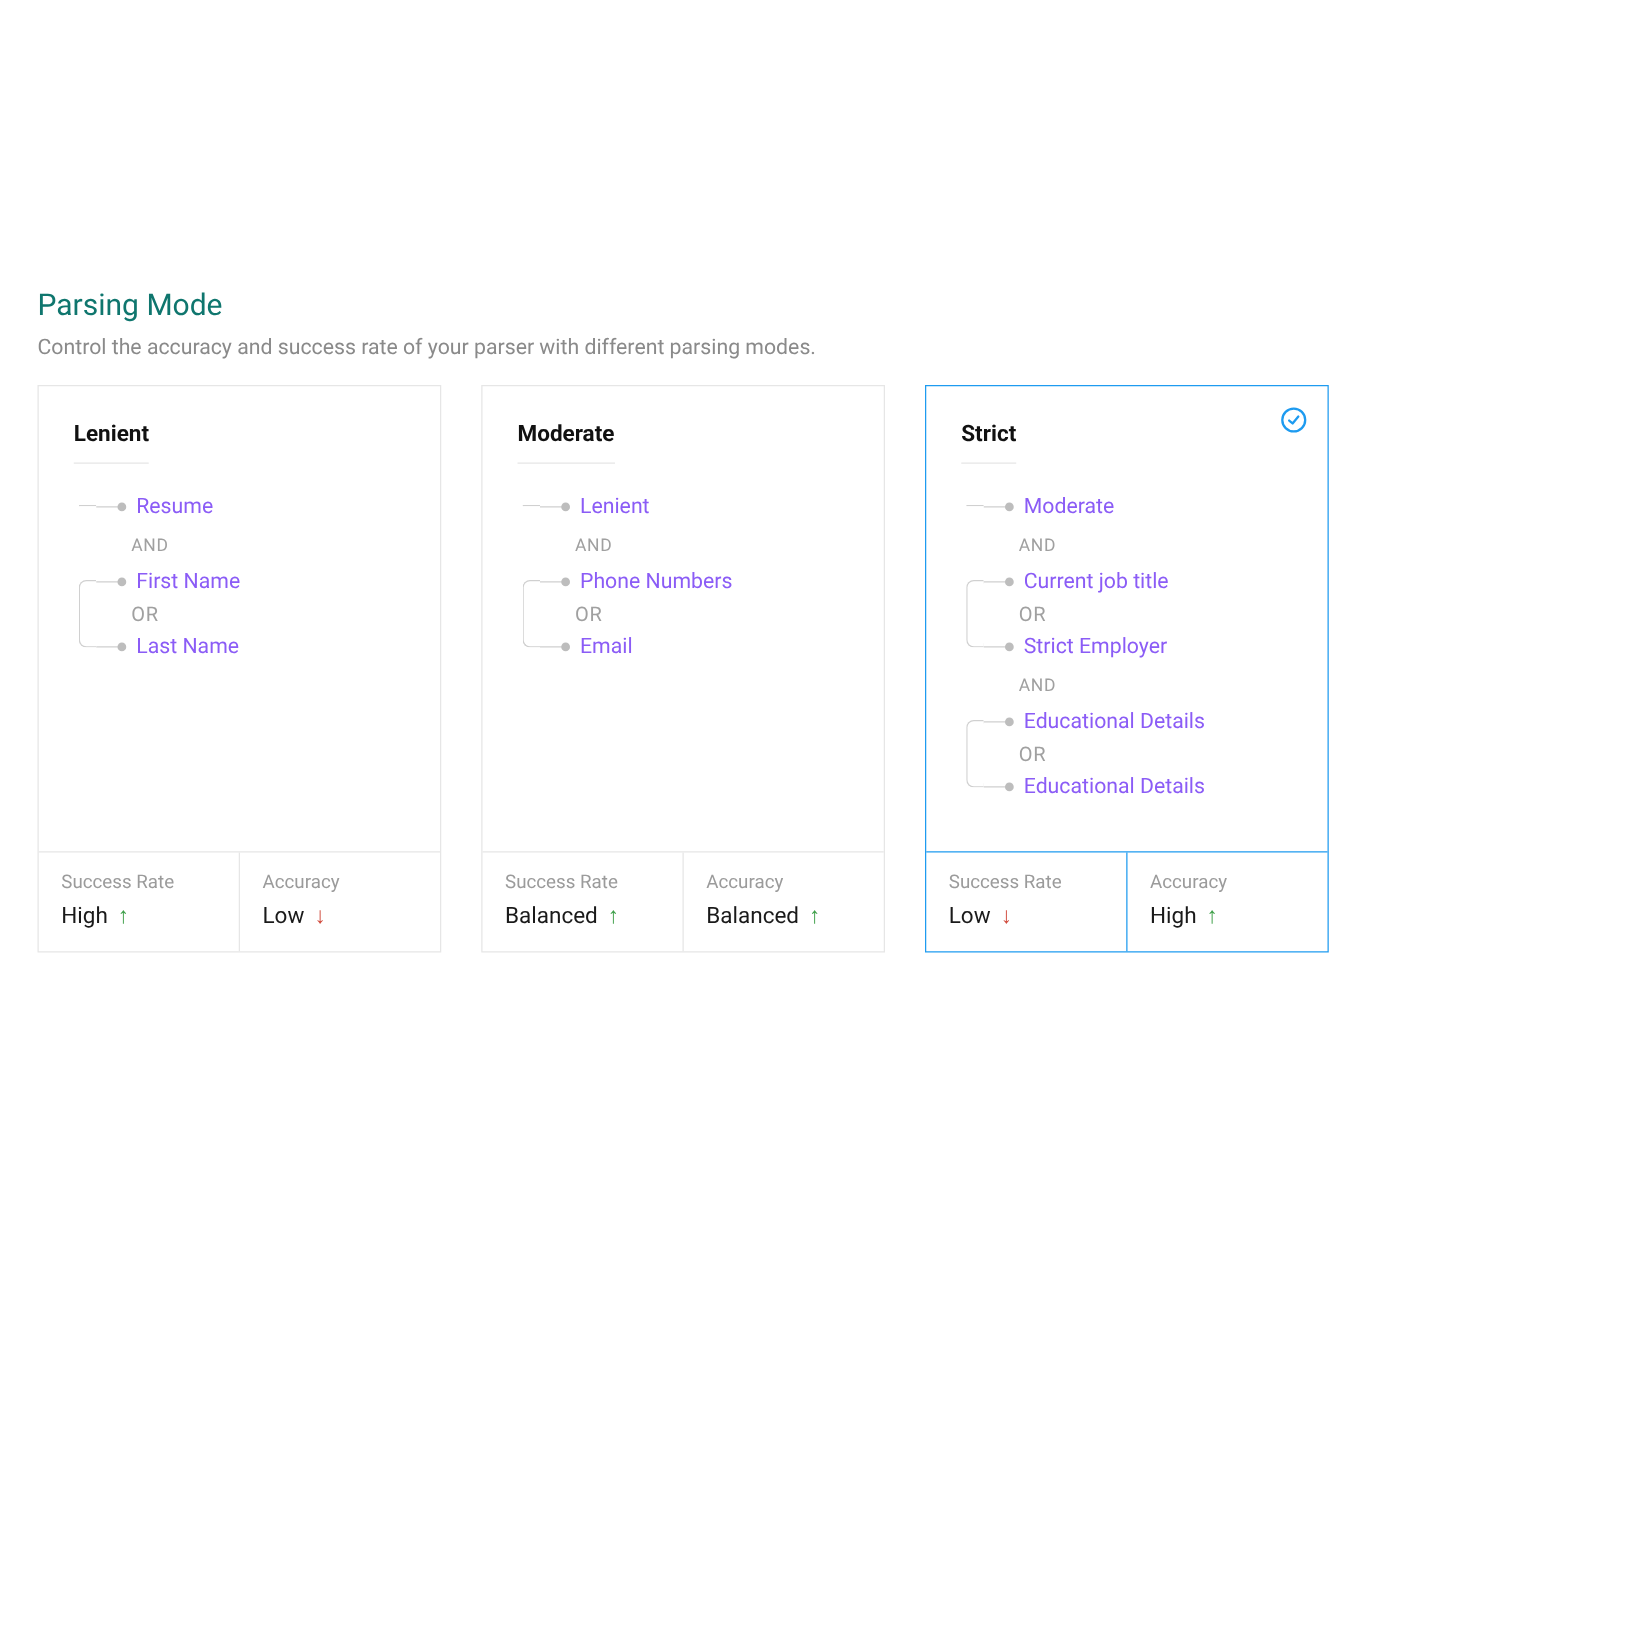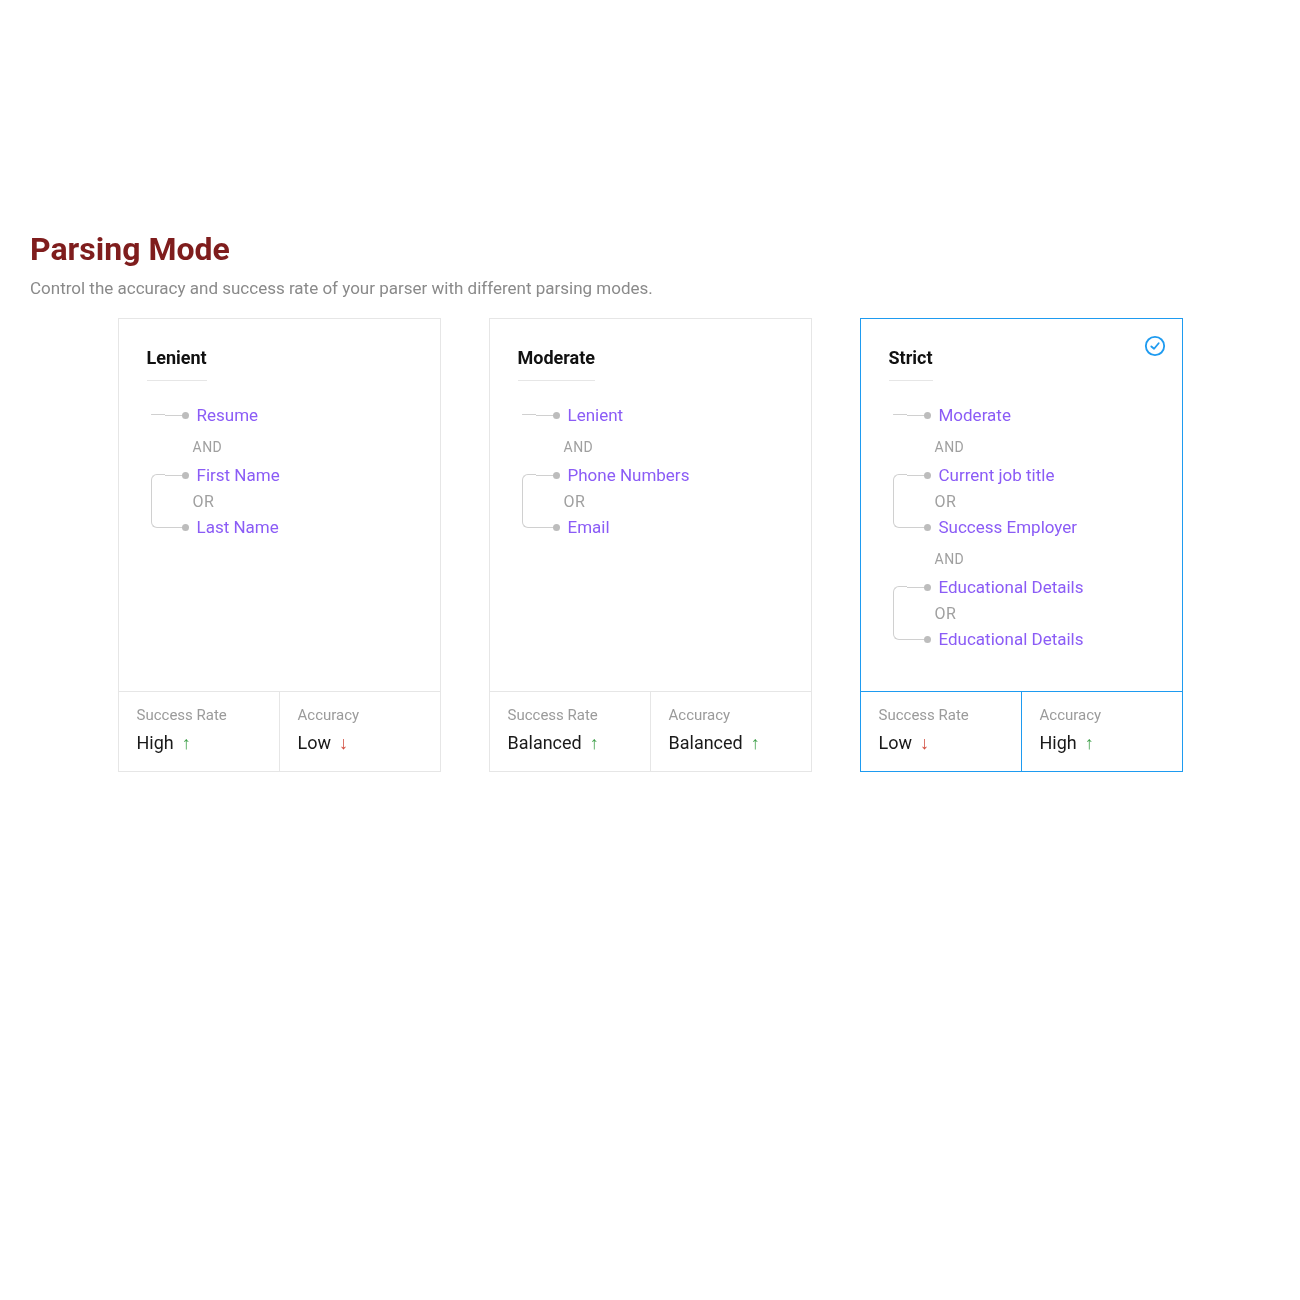--- a/index.html
+++ b/index.html
@@ -5,34 +5,33 @@
   * { box-sizing: border-box; margin: 0; padding: 0; }
   body {
     font-family: -apple-system, BlinkMacSystemFont, "Segoe UI", Roboto, "Helvetica Neue", Arial, sans-serif;
     background: #fff;
     color: #1a1a1a;
     width: 1300px;
     height: 1300px;
     padding: 230px 30px 30px 30px;
   }
   .page-title {
-    font-size: 32px;
-    font-weight: 700;
-    color: #7f1d1d;
+    font-size: 24px;
+    font-weight: 400;
+    color: #0f766e;
     margin-bottom: 10px;
   }
   .page-subtitle {
     font-size: 17px;
     color: #8a8a8a;
     margin-bottom: 20px;
   }
   .cards {
     display: flex;
-    gap: 48px;
-    justify-content: center;
+    gap: 32px;
   }
   .card {
     position: relative;
     width: 323px;
     border: 1px solid #e6e6e6;
     background: #fff;
     display: flex;
     flex-direction: column;
     cursor: pointer;
   }
@@ -280,21 +279,21 @@
             <div class="bracket"></div>
             <div class="item-row">
               <div class="connector"></div>
               <div class="dot"></div>
               <span class="item-label">Current job title</span>
             </div>
             <div class="op-row">OR</div>
             <div class="item-row">
               <div class="connector"></div>
               <div class="dot"></div>
-              <span class="item-label">Success Employer</span>
+              <span class="item-label">Strict Employer</span>
             </div>
           </div>
           <div class="op-between">AND</div>
           <div class="group">
             <div class="bracket"></div>
             <div class="item-row">
               <div class="connector"></div>
               <div class="dot"></div>
               <span class="item-label">Educational Details</span>
             </div>

